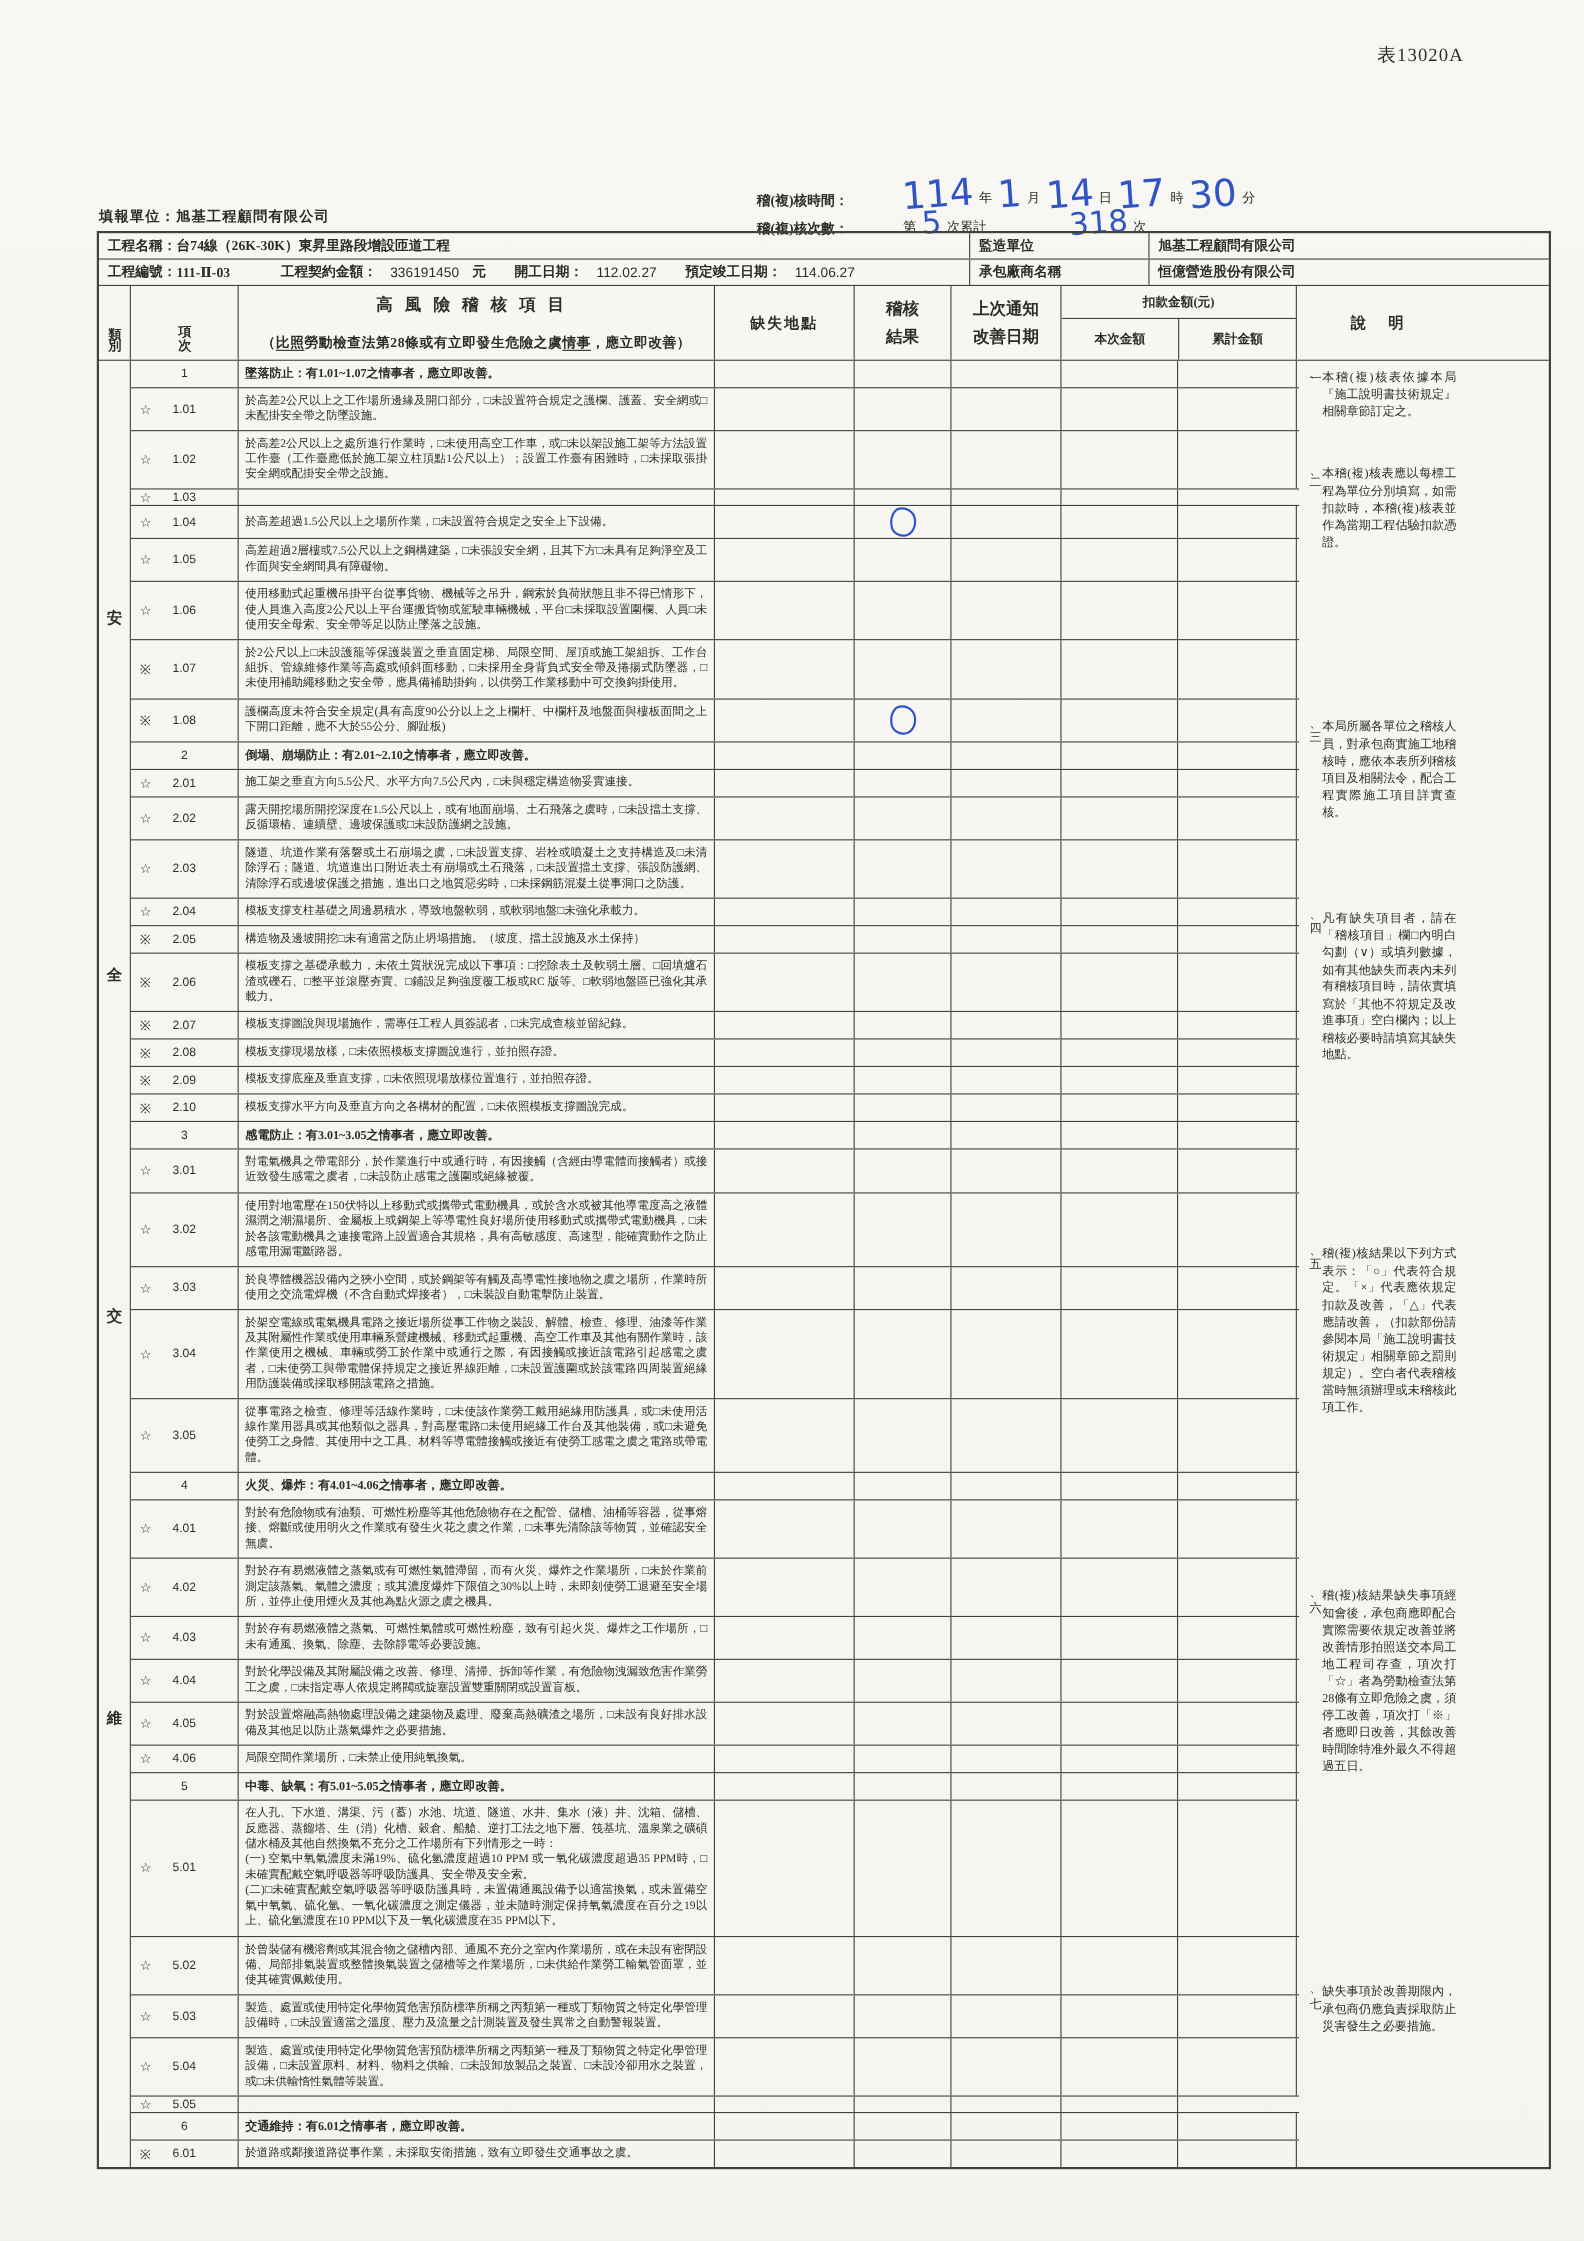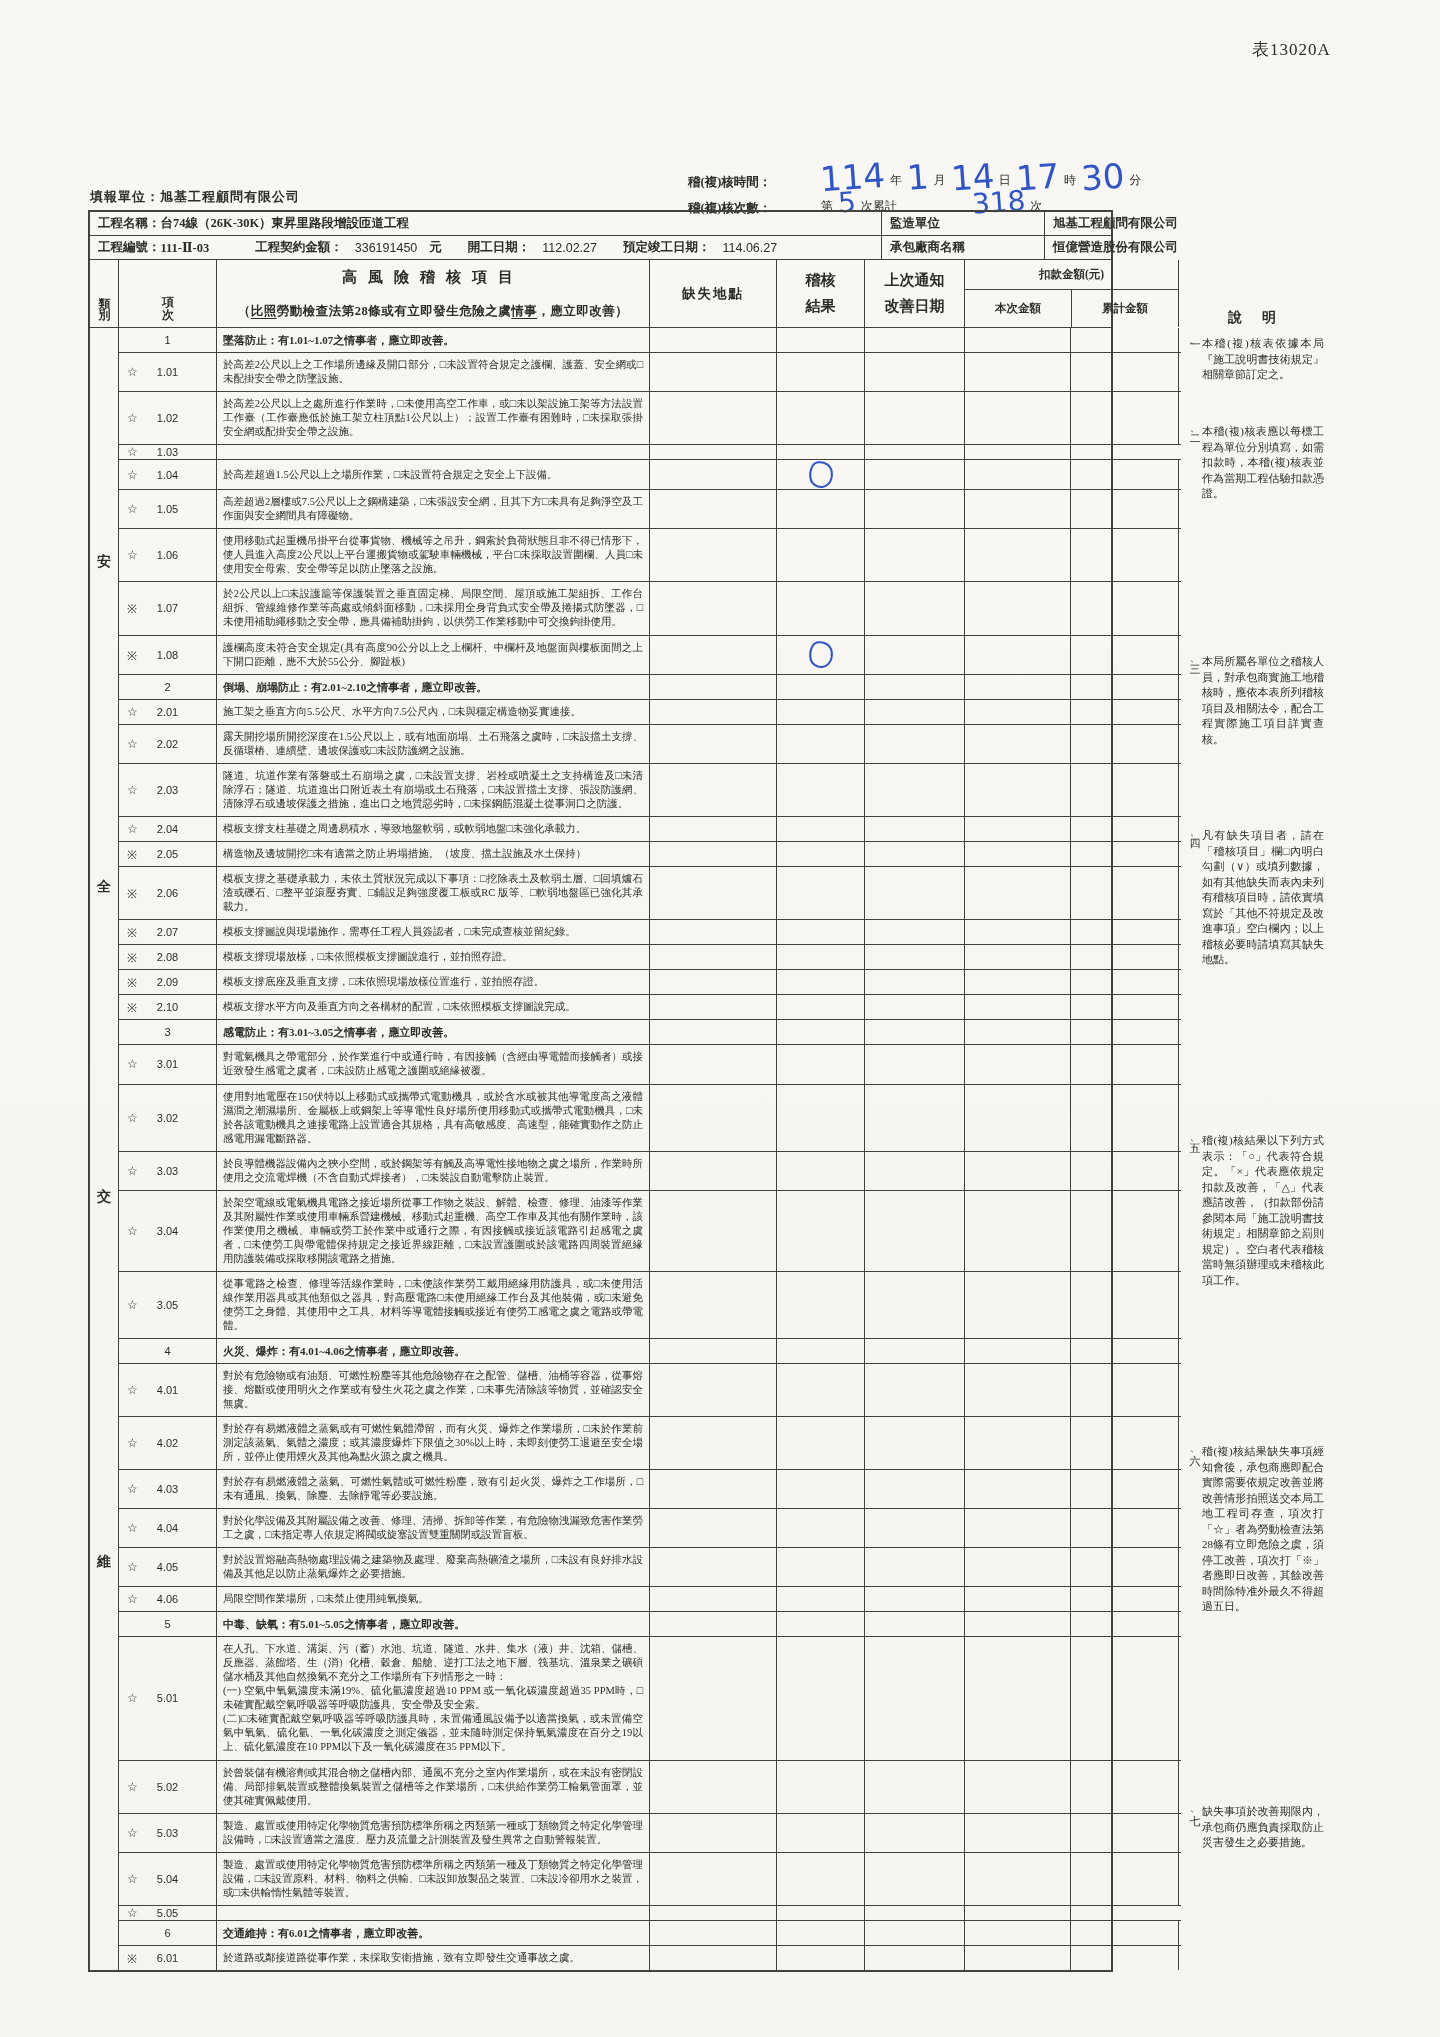--- a/index.html
+++ b/index.html
@@ -17,31 +17,31 @@
   .audit-meta{ position:absolute; left:688px; top:165px; width:560px; }
   .meta-line{ display:flex; align-items:flex-end; height:26px; }
   .meta-line .lbl{ font-size:12.5px; font-weight:600; width:118px; flex:none; }
   .hw-line{ display:flex; align-items:flex-end; margin-left:12px; }
   .hw{ color:var(--blue); font-size:34px; line-height:28px; font-family:"DejaVu Sans",sans-serif; transform:rotate(-4deg); margin:0 2px; font-weight:400; }
   .hw.small{ font-size:28px; }
   .unit{ font-size:12px; margin:0 3px 2px 3px; }
   .count-line .unit{ margin-bottom:2px; }
   .count-gap{ width:70px; }
 
-  .sheet{ position:absolute; left:88px; top:210px; width:1025px; border:2px solid var(--ln); }
+  .sheet{ position:absolute; left:88px; top:210px; width:1322px; border:2px solid var(--ln); }
   .info-row{ display:grid; grid-template-columns:792px 163px 280px; border-bottom:1px solid var(--ln); }
   .ic{ border-right:1px solid var(--ln); padding:3px 8px; font-size:12.5px; font-weight:600; display:flex; align-items:center; min-height:23px; }
   .ic:last-child{ border-right:none; }
   .ic .val{ font-weight:600; }
   .sp-lg{ margin-left:46px; } .sp-md{ margin-left:26px; } .sp-sm{ margin-left:12px; }
   .num-val{ font-family:"Liberation Sans",sans-serif; font-weight:400; font-size:12.5px; }
 
   .head-grid{ display:grid; grid-template-columns:29px 98px 433px 127px 88px 100px 214px 146px; border-bottom:1px solid var(--ln); min-height:68px; }
   .hc{ border-right:1px solid var(--ln); display:flex; align-items:center; justify-content:center; font-size:12px; font-weight:600; text-align:center; }
-  .hc:last-child{ border-right:none;align-items:flex-end; }
+  .hc:last-child{ border-right:none; }
   .vert{ writing-mode:vertical-rl; letter-spacing:12px; padding-top:10px; }
   .hc-title{ flex-direction:column; justify-content:center; gap:16px; padding:4px 2px; }
   .ht1{ font-size:15px; font-weight:700; letter-spacing:11px; }
   .ht2{ font-size:12.5px; font-weight:700; letter-spacing:0.5px; }
   .ht2 .u{ text-decoration:underline; text-underline-offset:3px; }
   .hc-2line{ flex-direction:column; gap:7px; font-size:15px; }
   .hc-deduct{ flex-direction:column; align-items:stretch; padding:0; }
   .dd-top{ height:30px; display:flex; align-items:center; justify-content:center; border-bottom:1px solid var(--ln); font-size:11.5px; }
   .dd-bottom{ flex:1; display:flex;font-family:Liberation Serif, serif; }
   .dd1,.dd2{ flex:1; display:flex; align-items:center; justify-content:center; font-size:11.5px; }

